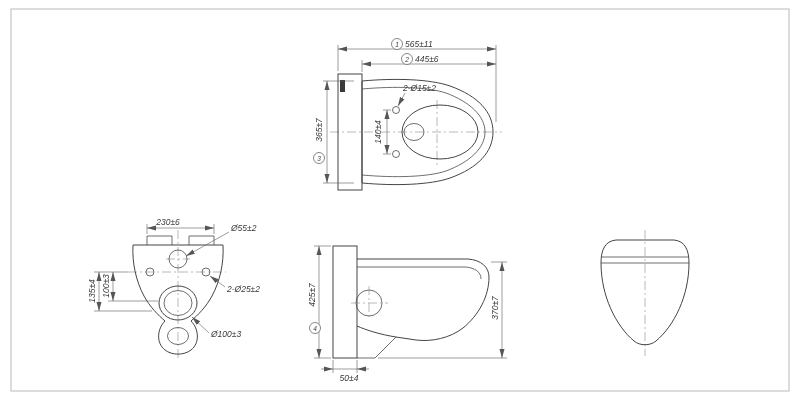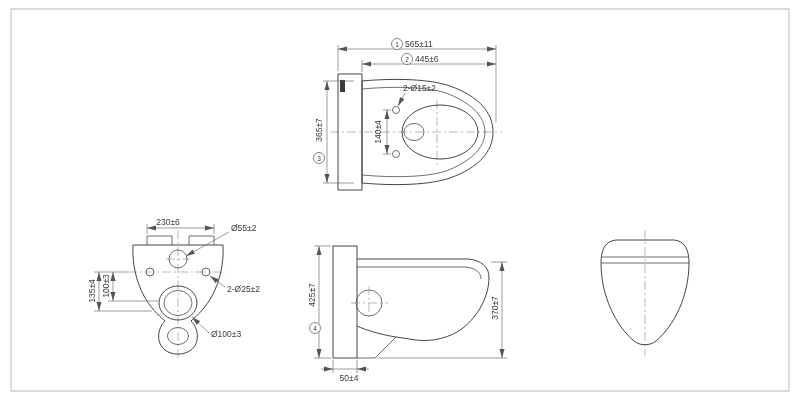--- a/index.html
+++ b/index.html
@@ -1,16 +1,16 @@
 <!DOCTYPE html>
 <html><head>
 <meta charset="utf-8">
 <style>
   html,body{margin:0;padding:0;background:#fff;}
-  .canvas{position:relative;width:800px;height:400px;background:#ffffff;overflow:hidden;}
+  .canvas{position:relative;width:800px;height:400px;background:#ffffff;overflow:hidden;font-style:italic;}
   svg{position:absolute;left:0;top:0;}
   .obj{fill:none;stroke:#454545;stroke-width:1;}
   .obj2{fill:none;stroke:#4a4a4a;stroke-width:.8;}
   .ext{fill:none;stroke:#5a5a5a;stroke-width:.6;}
   .dim{fill:none;stroke:#5a5a5a;stroke-width:.6;}
   .cl{fill:none;stroke:#8a8a8a;stroke-width:.6;stroke-dasharray:9 3 2 3;}
   .dimt{font-family:"Liberation Sans",sans-serif;font-size:8.5px;fill:#3a3a3a;}
   .bal{fill:#fff;stroke:#555;stroke-width:.7;}
   .bnum{font-family:"Liberation Sans",sans-serif;font-size:6.5px;fill:#3a3a3a;}
   .frame{fill:none;stroke:#b9b9b9;stroke-width:1;}

